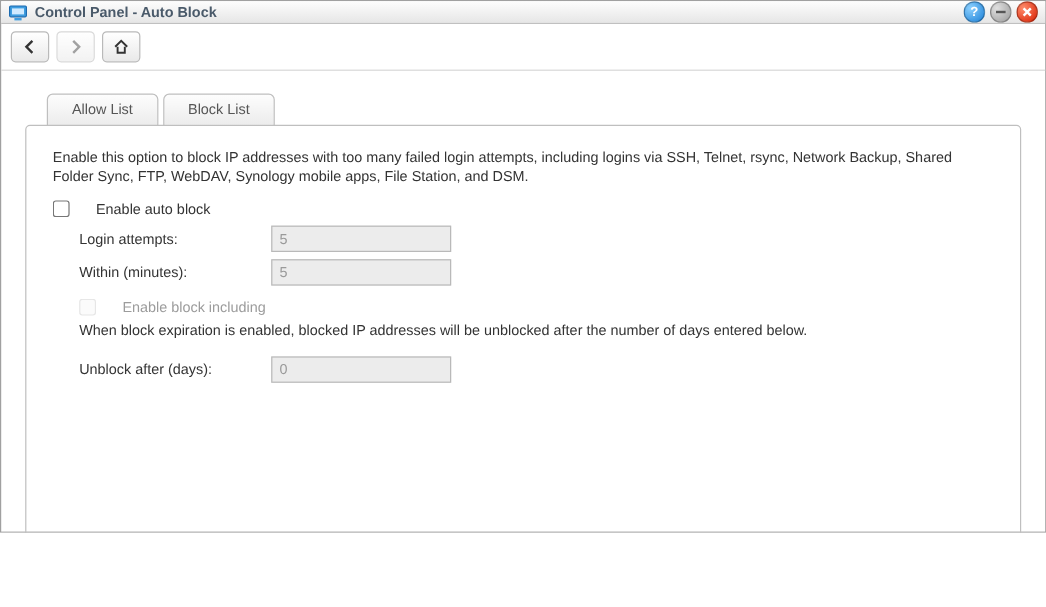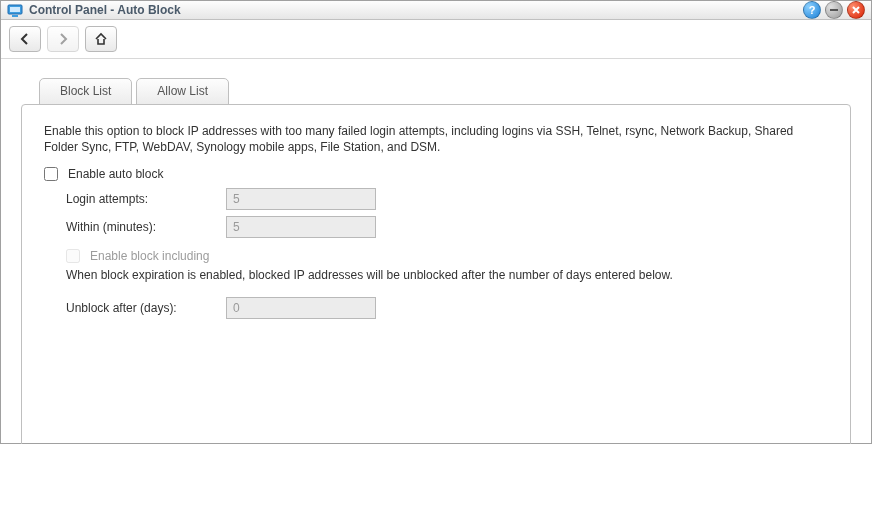--- a/index.html
+++ b/index.html
@@ -99,21 +99,21 @@
   .panel {
     border: 1px solid #bfbfbf;
     border-radius: 4px;
     padding: 18px 22px 14px 22px;
     min-height: 396px;
     position: relative;
     display: flex;
     flex-direction: column;
   }
   .intro { margin-bottom: 12px; line-height: 1.35; color:#333; }
-  .chk-row { display: flex; align-items: center; gap: 10px; margin-bottom: 4px; }
+  .chk-row { display: flex; align-items: center; gap: 22px; margin-bottom: 4px; }
   .chk-row.sub { margin-left: 22px; color:#333; }
   .chk-row.sub.disabled { color: #9c9c9c; }
   input[type=checkbox] { width: 14px; height: 14px; margin:0; }
   input[type=checkbox][disabled] { opacity:.55; }
   .desc { margin-left: 22px; margin-bottom: 10px; line-height:1.35; }
   .field-row {
     margin-left: 22px;
     display: flex;
     align-items: center;
     height: 28px;
@@ -191,22 +191,22 @@
     </div>
     <div class="nav-btn">
       <svg viewBox="0 0 14 14">
           <path d="M2 7 L7 2 L12 7 M4 7 V12 H10 V7" fill="none" stroke="#333" stroke-width="1.6"></path>
         </svg>
     </div>
   </div>
 
   <div class="content">
     <div class="tabstrip">
+      <div class="tab"><span>Allow List</span></div>
       <div class="tab"><span>Block List</span></div>
-      <div class="tab"><span>Allow List</span></div>
     </div>
 
     <div class="panel">
 
       <div class="intro">Enable this option to block IP addresses with too many failed login attempts, including logins via SSH, Telnet, rsync, Network Backup, Shared Folder Sync, FTP, WebDAV, Synology mobile apps, File Station, and DSM.</div>
 
       <div class="chk-row">
         <input type="checkbox" style="">
         <span>Enable auto block</span>
       </div>

